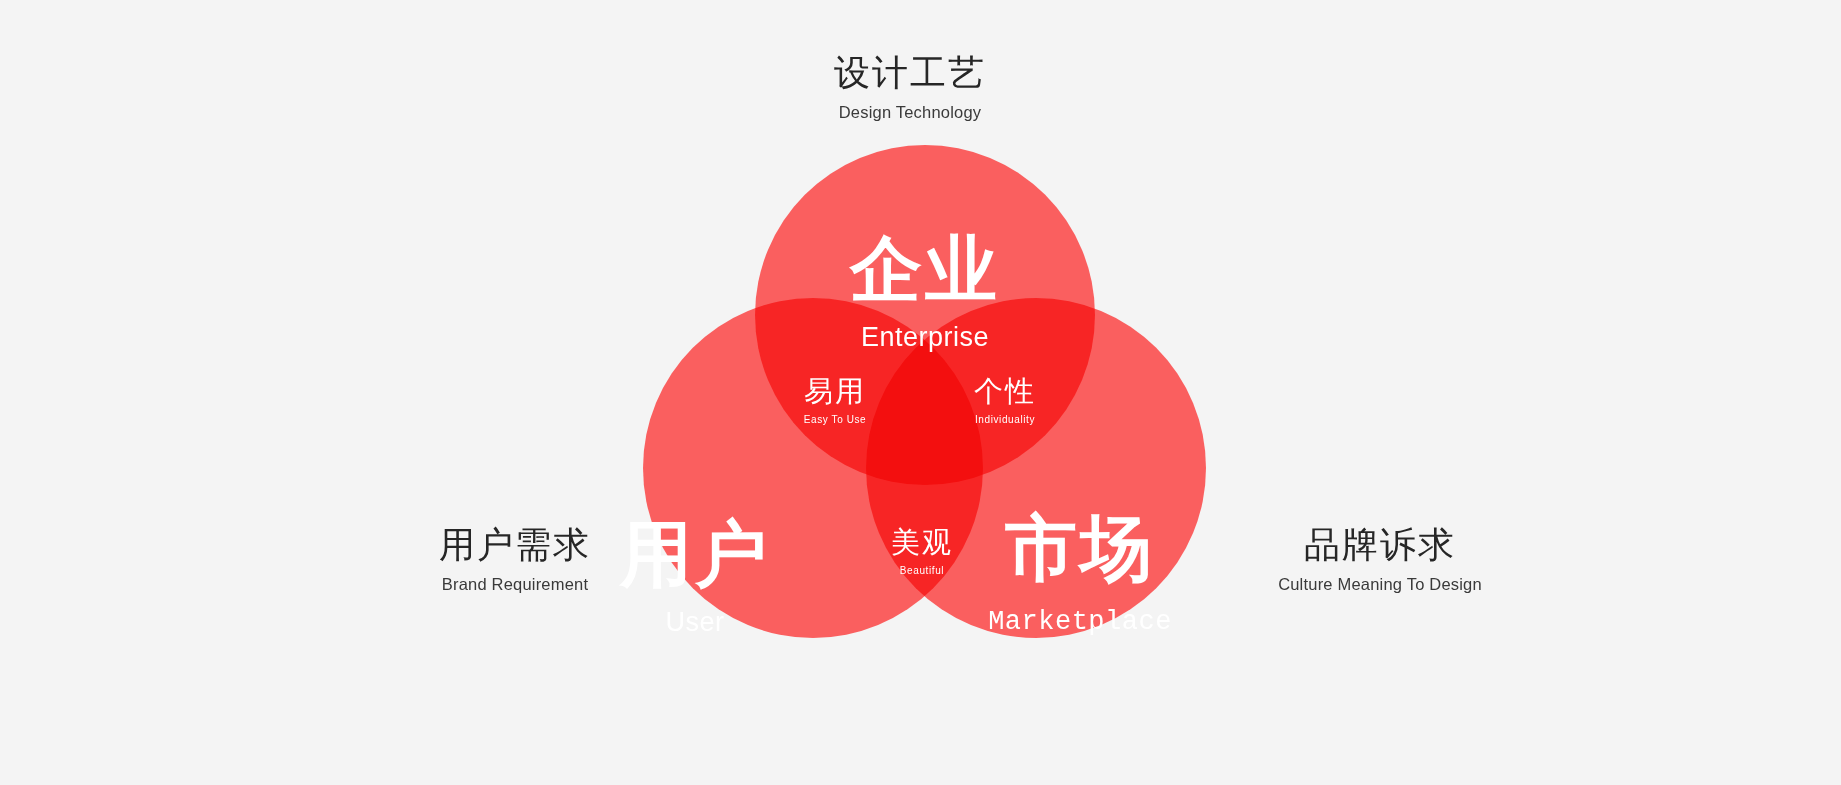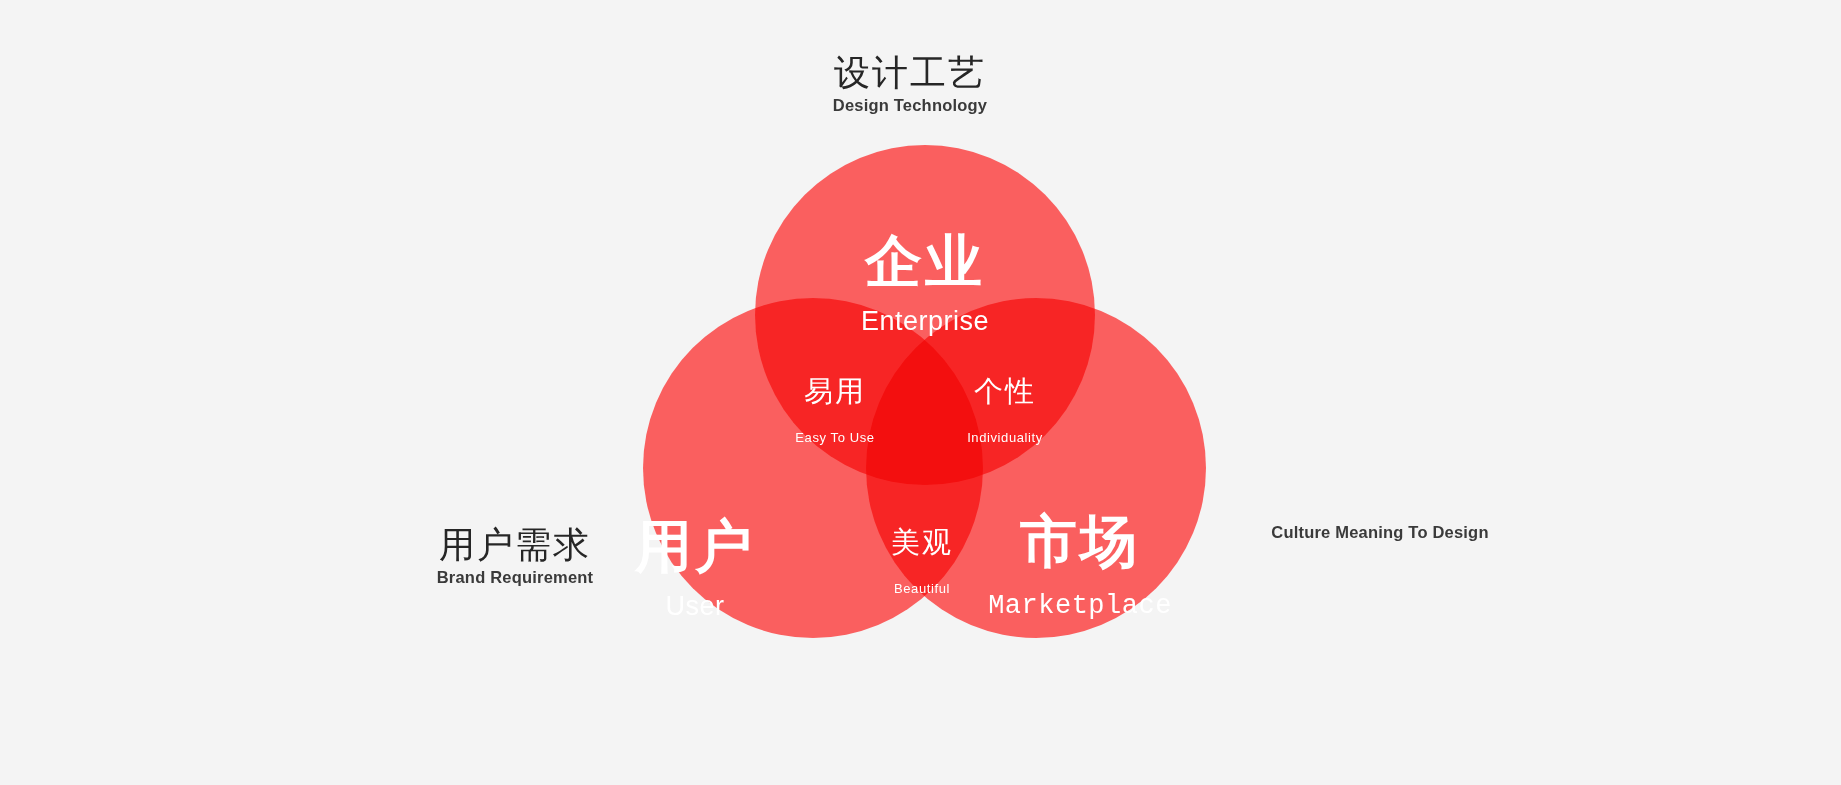--- a/index.html
+++ b/index.html
@@ -35,21 +35,22 @@
     letter-spacing: 2px;
     color: #262626;
     display: block;
     font-weight: 400;
   }
   .outer-label .en {
     font-size: 16.5px;
     letter-spacing: 0.2px;
     color: #3a3a3a;
     display: block;
-    font-weight: 700;
+    margin-top: 7px;
+    font-weight: 400;
   }
 
   #label-design-technology {
     left: 750px;
     top: 50px;
     width: 320px;
   }
   #label-user-requirement {
     left: 355px;
     top: 522px;
@@ -121,21 +122,21 @@
     font-weight: 700;
     letter-spacing: 3px;
   }
   .circle-label .en {
     display: block;
     font-weight: 400;
   }
 
   
   .primary-label .cn {
-    font-size: 57px;
+    font-size: 72px;
   }
   .primary-label .en {
     font-size: 27px;
     margin-top: 14px;
     letter-spacing: 0.5px;
   }
 
   #label-enterprise {
     left: 775px;
     top: 230px;
@@ -153,22 +154,22 @@
     font-family: Liberation Mono, monospace;
   }
 
   
   .intersect-label .cn {
     font-size: 29px;
     font-weight: 400;
     letter-spacing: 2px;
   }
   .intersect-label .en {
-    font-size: 13px;
-    margin-top: 23px;
+    font-size: 10px;
+    margin-top: 6px;
     letter-spacing: 0.6px;
     font-weight: 400;
   }
 
   #label-easy-to-use {
     left: 725px;
     top: 376px;
     width: 220px;
   }
   #label-individuality {
@@ -231,16 +232,17 @@
     <span class="cn">设计工艺</span>
     <span class="en">Design Technology</span>
   </div>
 
   <div class="outer-label" id="label-user-requirement">
     <span class="cn">用户需求</span>
     <span class="en">Brand Requirement</span>
   </div>
 
   <div class="outer-label" id="label-culture-brand">
+    <span class="cn">品牌诉求</span>
     <span class="en">Culture Meaning To Design</span>
   </div>
 
 </div>
 
 </body></html>

